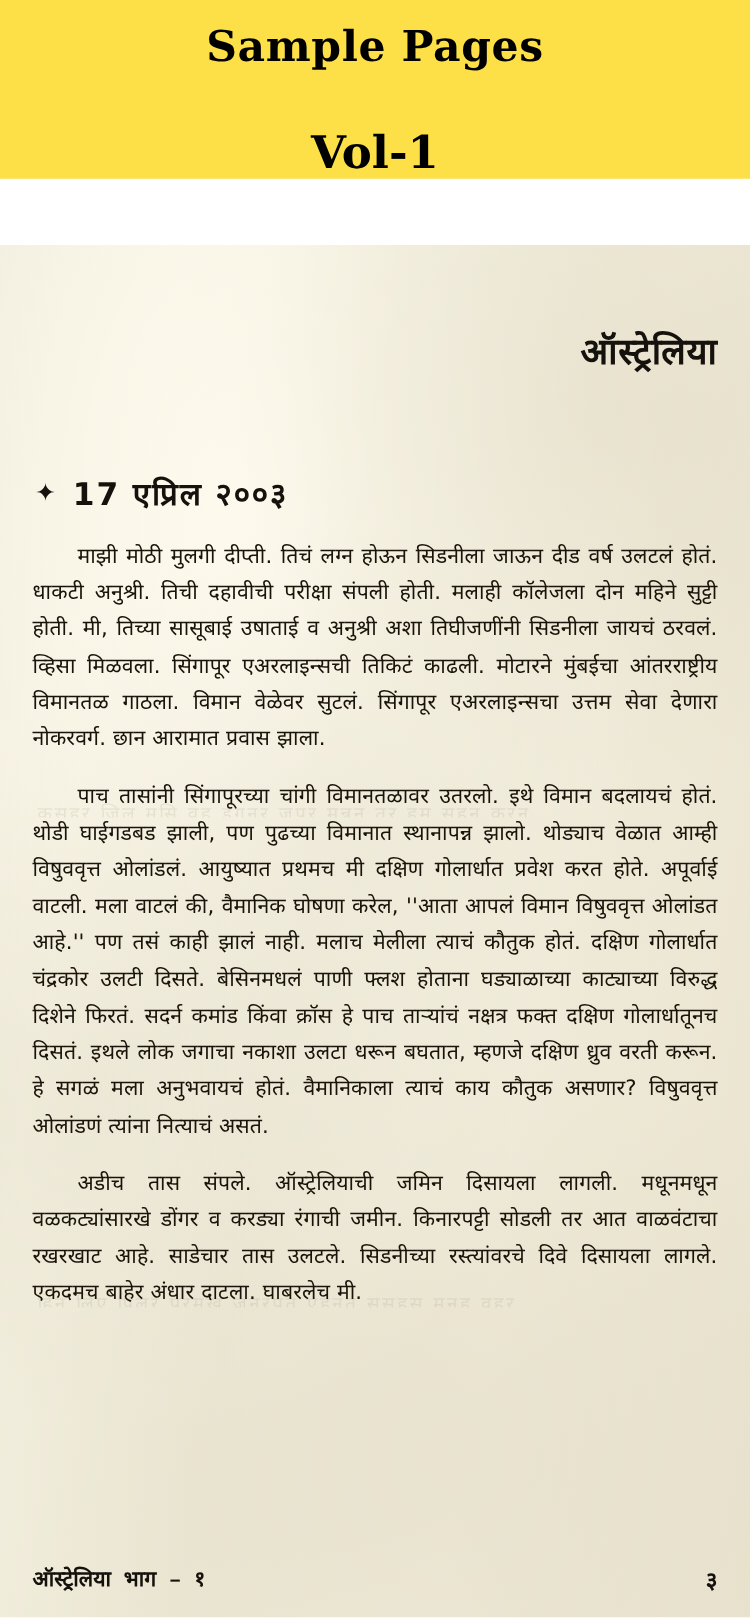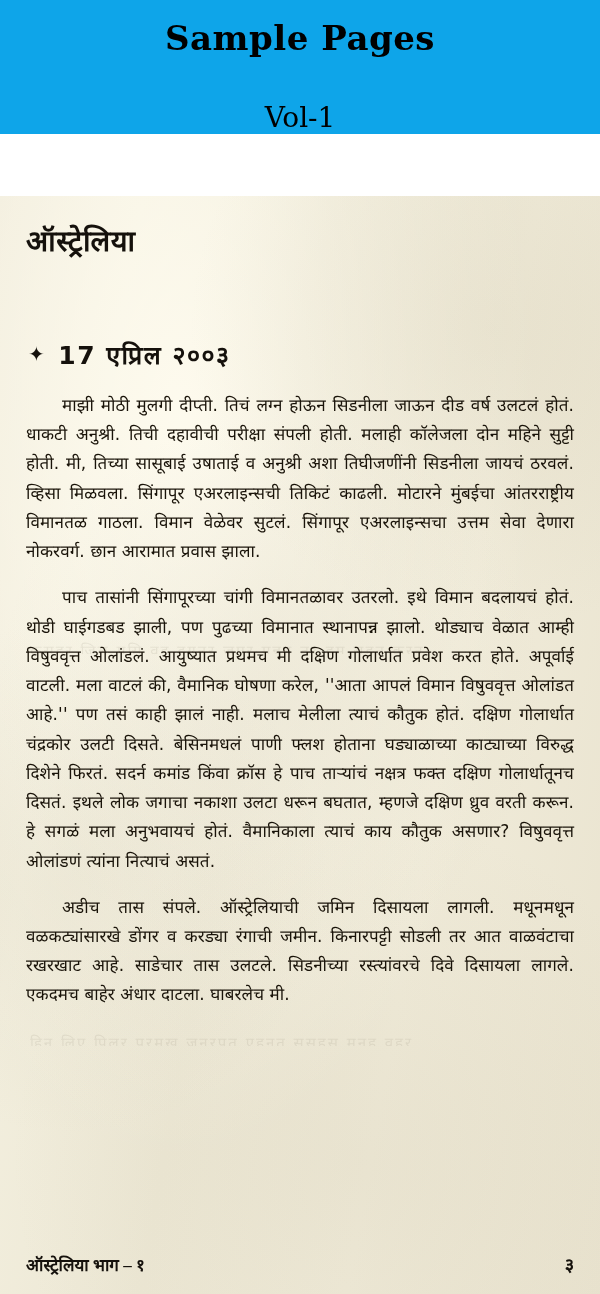--- a/index.html
+++ b/index.html
@@ -12,39 +12,39 @@
     height: 1294px;
     font-family: "Liberation Serif", serif;
     color: #1a1410;
     position: relative;
     overflow: hidden;
   }
 
   
   .header {
     width: 100%;
-    background: #0ea5e9;
+    background: #fde047;
     text-align: center;
     padding-top: 10px;
     box-sizing: border-box;
   }
   .header .title {
     font-family: "DejaVu Serif", serif;
     font-weight: bold;
     font-size: 34px;
     letter-spacing: 0.5px;
     line-height: 1.2;
     color: #000000;
     margin: 0;
     padding-top: 8px;
   }
   .header .subtitle {
     font-family: "DejaVu Serif", serif;
-    font-weight: normal;
-    font-size: 28px;
+    font-weight: bold;
+    font-size: 36px;
     color: #000000;
     margin: 0;
     padding-top: 42px;
   }
 
   
   .page-scan {
     position: absolute;
     top: 196px;
     left: 0;
@@ -84,26 +84,26 @@
     overflow: hidden;
     pointer-events: none;
   }
 
   .content {
     position: relative;
     z-index: 2;
   }
 
   .chapter-title {
-    text-align: left;
+    text-align: right;
     font-family: "DejaVu Sans", sans-serif;
     font-size: 29px;
     font-weight: bold;
     color: #15110c;
-    padding-top: 24px;
+    padding-top: 64px;
     letter-spacing: 0.5px;
   }
 
   .date-line {
     font-family: "DejaVu Sans", sans-serif;
     font-size: 25px;
     font-weight: bold;
     color: #15110c;
     padding-top: 78px;
     padding-left: 2px;
@@ -132,22 +132,22 @@
   .body-text p.first { padding-top: 20px; }
   .body-text p + p { padding-top: 17px; }
 
   .footer {
     position: absolute;
     left: 26px;
     right: 26px;
     bottom: 18px;
     display: flex;
     justify-content: space-between;
-    align-items: center;
-    font-family: Liberation Serif, serif;
+    align-items: flex-start;
+    font-family: Liberation Mono, monospace;
     font-size: 17px;
     font-weight: bold;
     color: #15110c;
     z-index: 3;
   }
   .footer .page-no { font-size: 18px; }
 </style>
 </head>
 <body>
 

